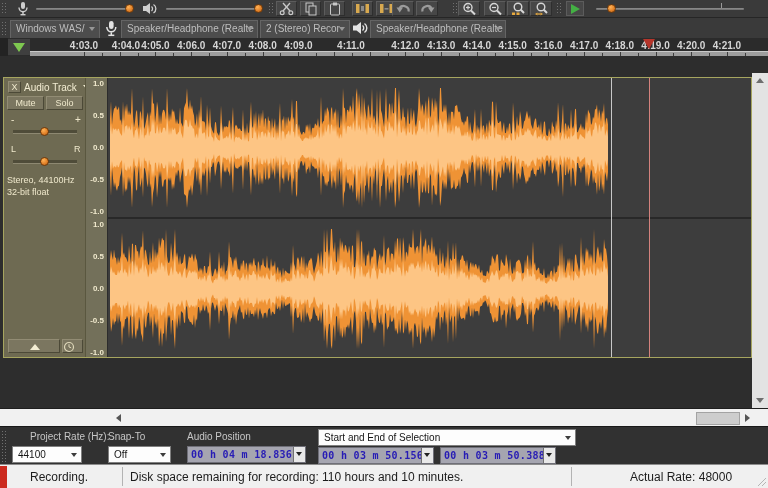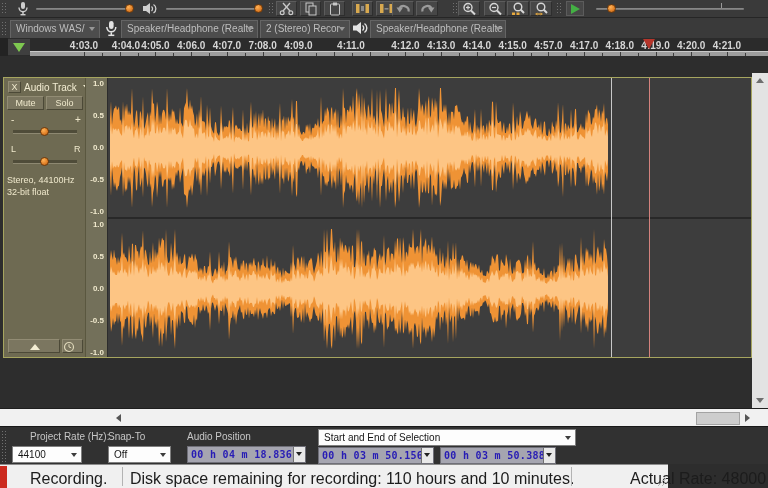--- a/index.html
+++ b/index.html
@@ -38,21 +38,21 @@
   .hthumb{position:absolute;left:696px;top:3px;width:42px;height:11px;background:#cdcdcd;border:1px solid #a3a3a3;}
   
   .seltb{left:0;top:426px;width:768px;height:38px;background:#313131;border-top:1px solid #191919;box-sizing:border-box;}
   .lbl{position:absolute;color:#c6c6c6;font-size:10px;white-space:nowrap;}
   .combo{position:absolute;height:17px;background:#fdfdfd;border:1px solid #7f7f7f;box-sizing:border-box;color:#141414;font-size:10px;line-height:15px;padding:0 16px 0 5px;white-space:nowrap;overflow:hidden;}
   .combo .chev{position:absolute;right:4px;top:6px;width:0;height:0;border-left:3px solid transparent;border-right:3px solid transparent;border-top:4px solid #3c3c3c;}
   .timefield{position:absolute;height:17px;background:#a5a5b0;border:1px solid #6f6f78;box-sizing:border-box;color:#271cb5;font-size:10px;font-weight:bold;font-family:"DejaVu Sans Mono",monospace;line-height:15px;padding:0 13px 0 3px;letter-spacing:.3px;white-space:nowrap;overflow:hidden;}
   .timefield .spin{position:absolute;right:0;top:0;width:11px;height:15px;background:#e8e8e8;border-left:1px solid #707070;}
   .timefield .spin:after{content:"";position:absolute;left:2px;top:5px;border-left:3px solid transparent;border-right:3px solid transparent;border-top:4px solid #222;}
   
-  .status{left:0;top:464px;width:668px;height:24px;background:#f0f0f0;border-top:1px solid #8c8c8c;box-sizing:border-box;color:#1c1c1c;font-size:16px;}
+  .status{left:0;top:464px;width:768px;height:24px;background:#f0f0f0;border-top:1px solid #8c8c8c;box-sizing:border-box;color:#1c1c1c;font-size:12px;}
   .scell{position:absolute;top:5px;white-space:nowrap;}
   .ssep{position:absolute;top:2px;width:1px;height:19px;background:#b3b3b3;}
   svg{display:block;}
 </style>
 </head>
 <body>
 
 <div class="abs row1">
   <div class="abs grip" style="left:1px;top:2px;height:13px;"></div>
 
@@ -200,29 +200,29 @@
   <div class="abs" style="left:0;top:0;width:8px;height:18px;background:#232323;"></div>
   <div class="abs" style="left:8px;top:1px;width:22px;height:16px;background:#3f3f3f;">
     <div style="position:absolute;left:5px;top:4px;width:0;height:0;border-left:6px solid transparent;border-right:6px solid transparent;border-top:9px solid #7ec850;"></div>
   </div>
   <div class="abs" style="left:0;top:0;width:768px;height:13px;" id="tl-ticks">
       <span class="tl-label" style="left: 84px;">4:03.0</span>
       <span class="tl-label" style="left: 126px; text-align: right;">4:04.0</span>
       <span class="tl-label" style="left: 155.44px;">4:05.0</span>
       <span class="tl-label" style="left: 191.16px;">4:06.0</span>
       <span class="tl-label" style="left: 226.88px;">4:07.0</span>
-      <span class="tl-label" style="left: 262.6px;">7:08.0</span>
+      <span class="tl-label" style="left: 262.6px;">4:08.0</span>
       <span class="tl-label" style="left: 298.32px;">4:09.0</span>
       <span class="tl-label" style="left: 334.04px; margin-top: 18px;">4:10.0</span>
       <span class="tl-label" style="left: 351px;">4:11.0</span>
       <span class="tl-label" style="left: 405.48px;">4:12.0</span>
       <span class="tl-label" style="left: 441.2px;">4:13.0</span>
       <span class="tl-label" style="left: 476.92px;">4:14.0</span>
       <span class="tl-label" style="left: 512.64px;">4:15.0</span>
-      <span class="tl-label" style="left: 548.36px;">4:57.0</span>
+      <span class="tl-label" style="left: 548.36px;">3:16.0</span>
       <span class="tl-label" style="left: 584.08px;">4:17.0</span>
       <span class="tl-label" style="left: 619.8px;">4:18.0</span>
       <span class="tl-label" style="left: 655.52px;">4:19.0</span>
       <span class="tl-label" style="left: 691.24px;">4:20.0</span>
       <span class="tl-label" style="left: 726.96px;">4:21.0</span>
     </div>
   <div class="tl-strip" id="tl-strip">
       <i class="tl-tick" style="left: 54px;"></i>
       <i class="tl-tick minor" style="left: 71.86px;"></i>
       <i class="tl-tick" style="left: 89.72px;"></i>

